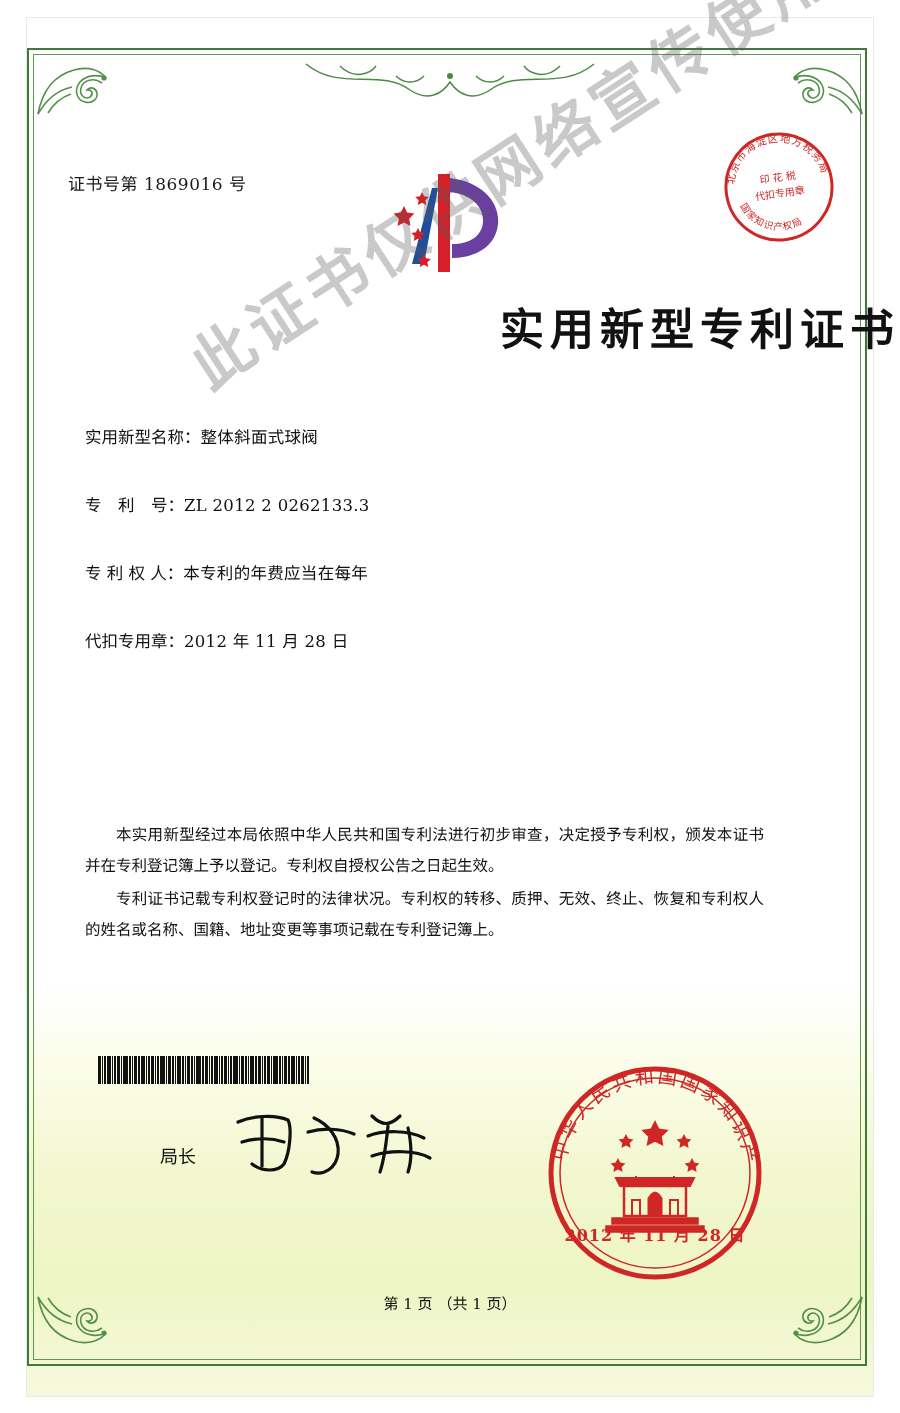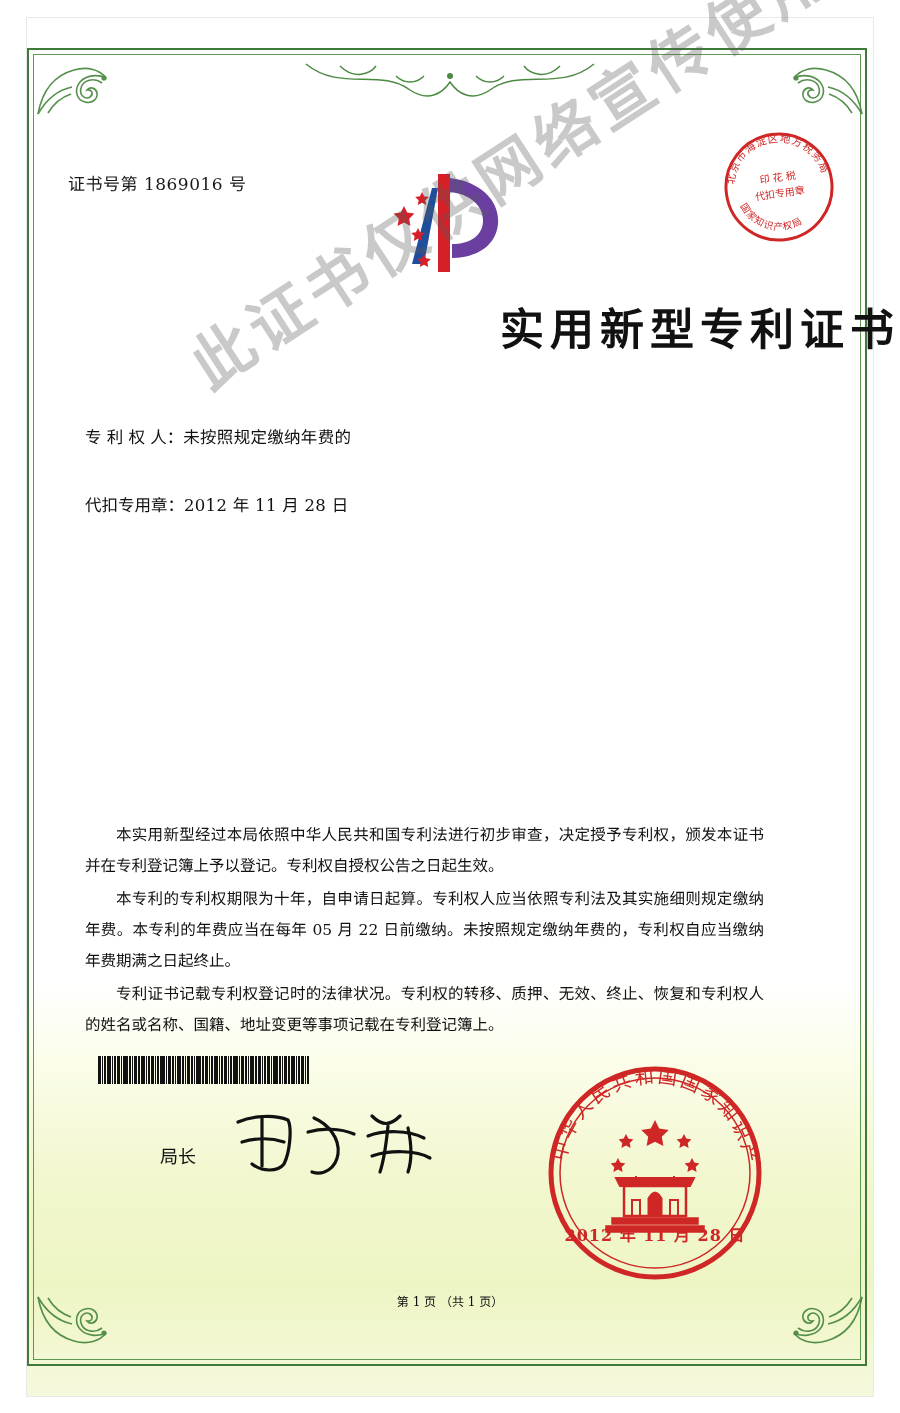--- a/index.html
+++ b/index.html
@@ -205,21 +205,21 @@
     font-weight: bold;
   }
 
   
   .footer {
     position: absolute;
     left: 0;
     right: 0;
     top: 1292px;
     text-align: center;
-    font-size: 12px;
+    font-size: 15px;
     color: #111;
   }
 
   
   .watermark {
     position: absolute;
     left: 170px;
     top: 330px;
     width: 700px;
     font-size: 62px;
@@ -319,32 +319,39 @@
         <text x="59" y="53" text-anchor="middle" font-size="10" fill="#cf2626" font-family="'DejaVu Serif',serif">印 花 税</text>
         <text x="59" y="69" text-anchor="middle" font-size="10" fill="#cf2626" font-family="'DejaVu Serif',serif">代扣专用章</text>
       </g>
     </svg>
   </div>
 
   <div class="title">实用新型专利证书</div>
 
   <div class="fields">
     <div class="field-row">
+      <span class="field-label">实用新型名称：</span>
+      <span class="field-value">整体斜面式球阀</span>
+    </div>
+    <div class="field-row">
+      <span class="field-label">专　利　号：</span>
+      <span class="field-value">ZL 2012 2 0262133.3</span>
+    </div>
+    <div class="field-row">
       <span class="field-label">专 利 权 人：</span>
-      <span class="field-value">未按照规定缴纳年费的</span>
+      <span class="field-value">本专利的年费应当在每年</span>
     </div>
     <div class="field-row">
       <span class="field-label">代扣专用章：</span>
       <span class="field-value">2012 年 11 月 28 日</span>
     </div>
   </div>
 
   <div class="body-text">
     <p>本实用新型经过本局依照中华人民共和国专利法进行初步审查，决定授予专利权，颁发本证书并在专利登记簿上予以登记。专利权自授权公告之日起生效。</p>
-    <p>本专利的专利权期限为十年，自申请日起算。专利权人应当依照专利法及其实施细则规定缴纳年费。本专利的年费应当在每年 05 月 22 日前缴纳。未按照规定缴纳年费的，专利权自应当缴纳年费期满之日起终止。</p>
     <p>专利证书记载专利权登记时的法律状况。专利权的转移、质押、无效、终止、恢复和专利权人的姓名或名称、国籍、地址变更等事项记载在专利登记簿上。</p>
   </div>
 
   <div class="barcode">
     <i style="width:3px"></i>
       <i style="width:1px"></i>
       <i style="width:2px"></i>
       <i style="width:4px"></i>
     <i style="width:1px"></i>
       <i style="width:2px"></i>

